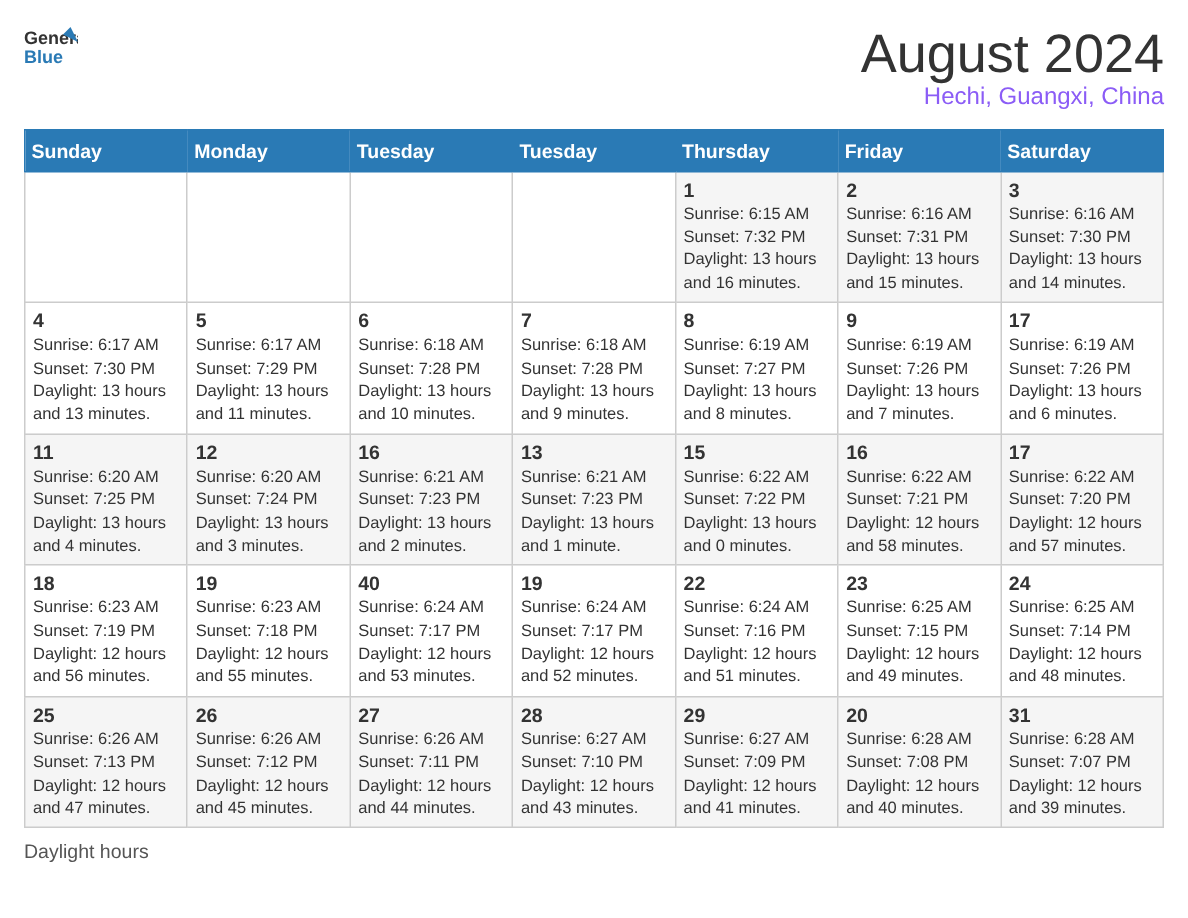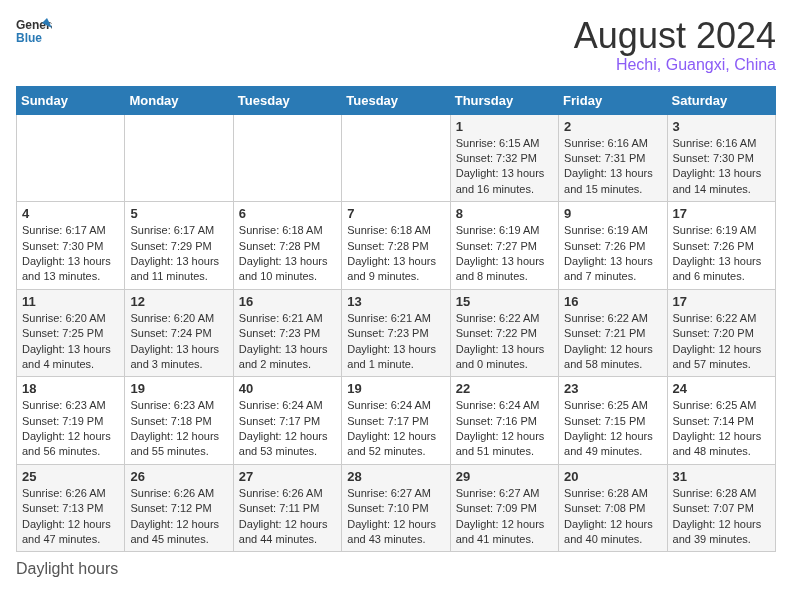--- a/index.html
+++ b/index.html
@@ -72,21 +72,21 @@
     .day-info {
       color: #333;
       font-size: 11px;
       line-height: 1.4;
     }
     .empty-cell {
       background: #fff !important;
     }
     .footer-note {
       margin-top: 8px;
-      font-size: 16px;
+      font-size: 13px;
       color: #555;
     }
   </style>
 </head>
 <body>
 
 <div class="header-area">
   <div class="logo">
     <svg width="36" height="30" viewBox="0 0 36 30">
       <text x="0" y="13" font-size="12" font-weight="bold" fill="#333" font-family="Arial">General</text>

